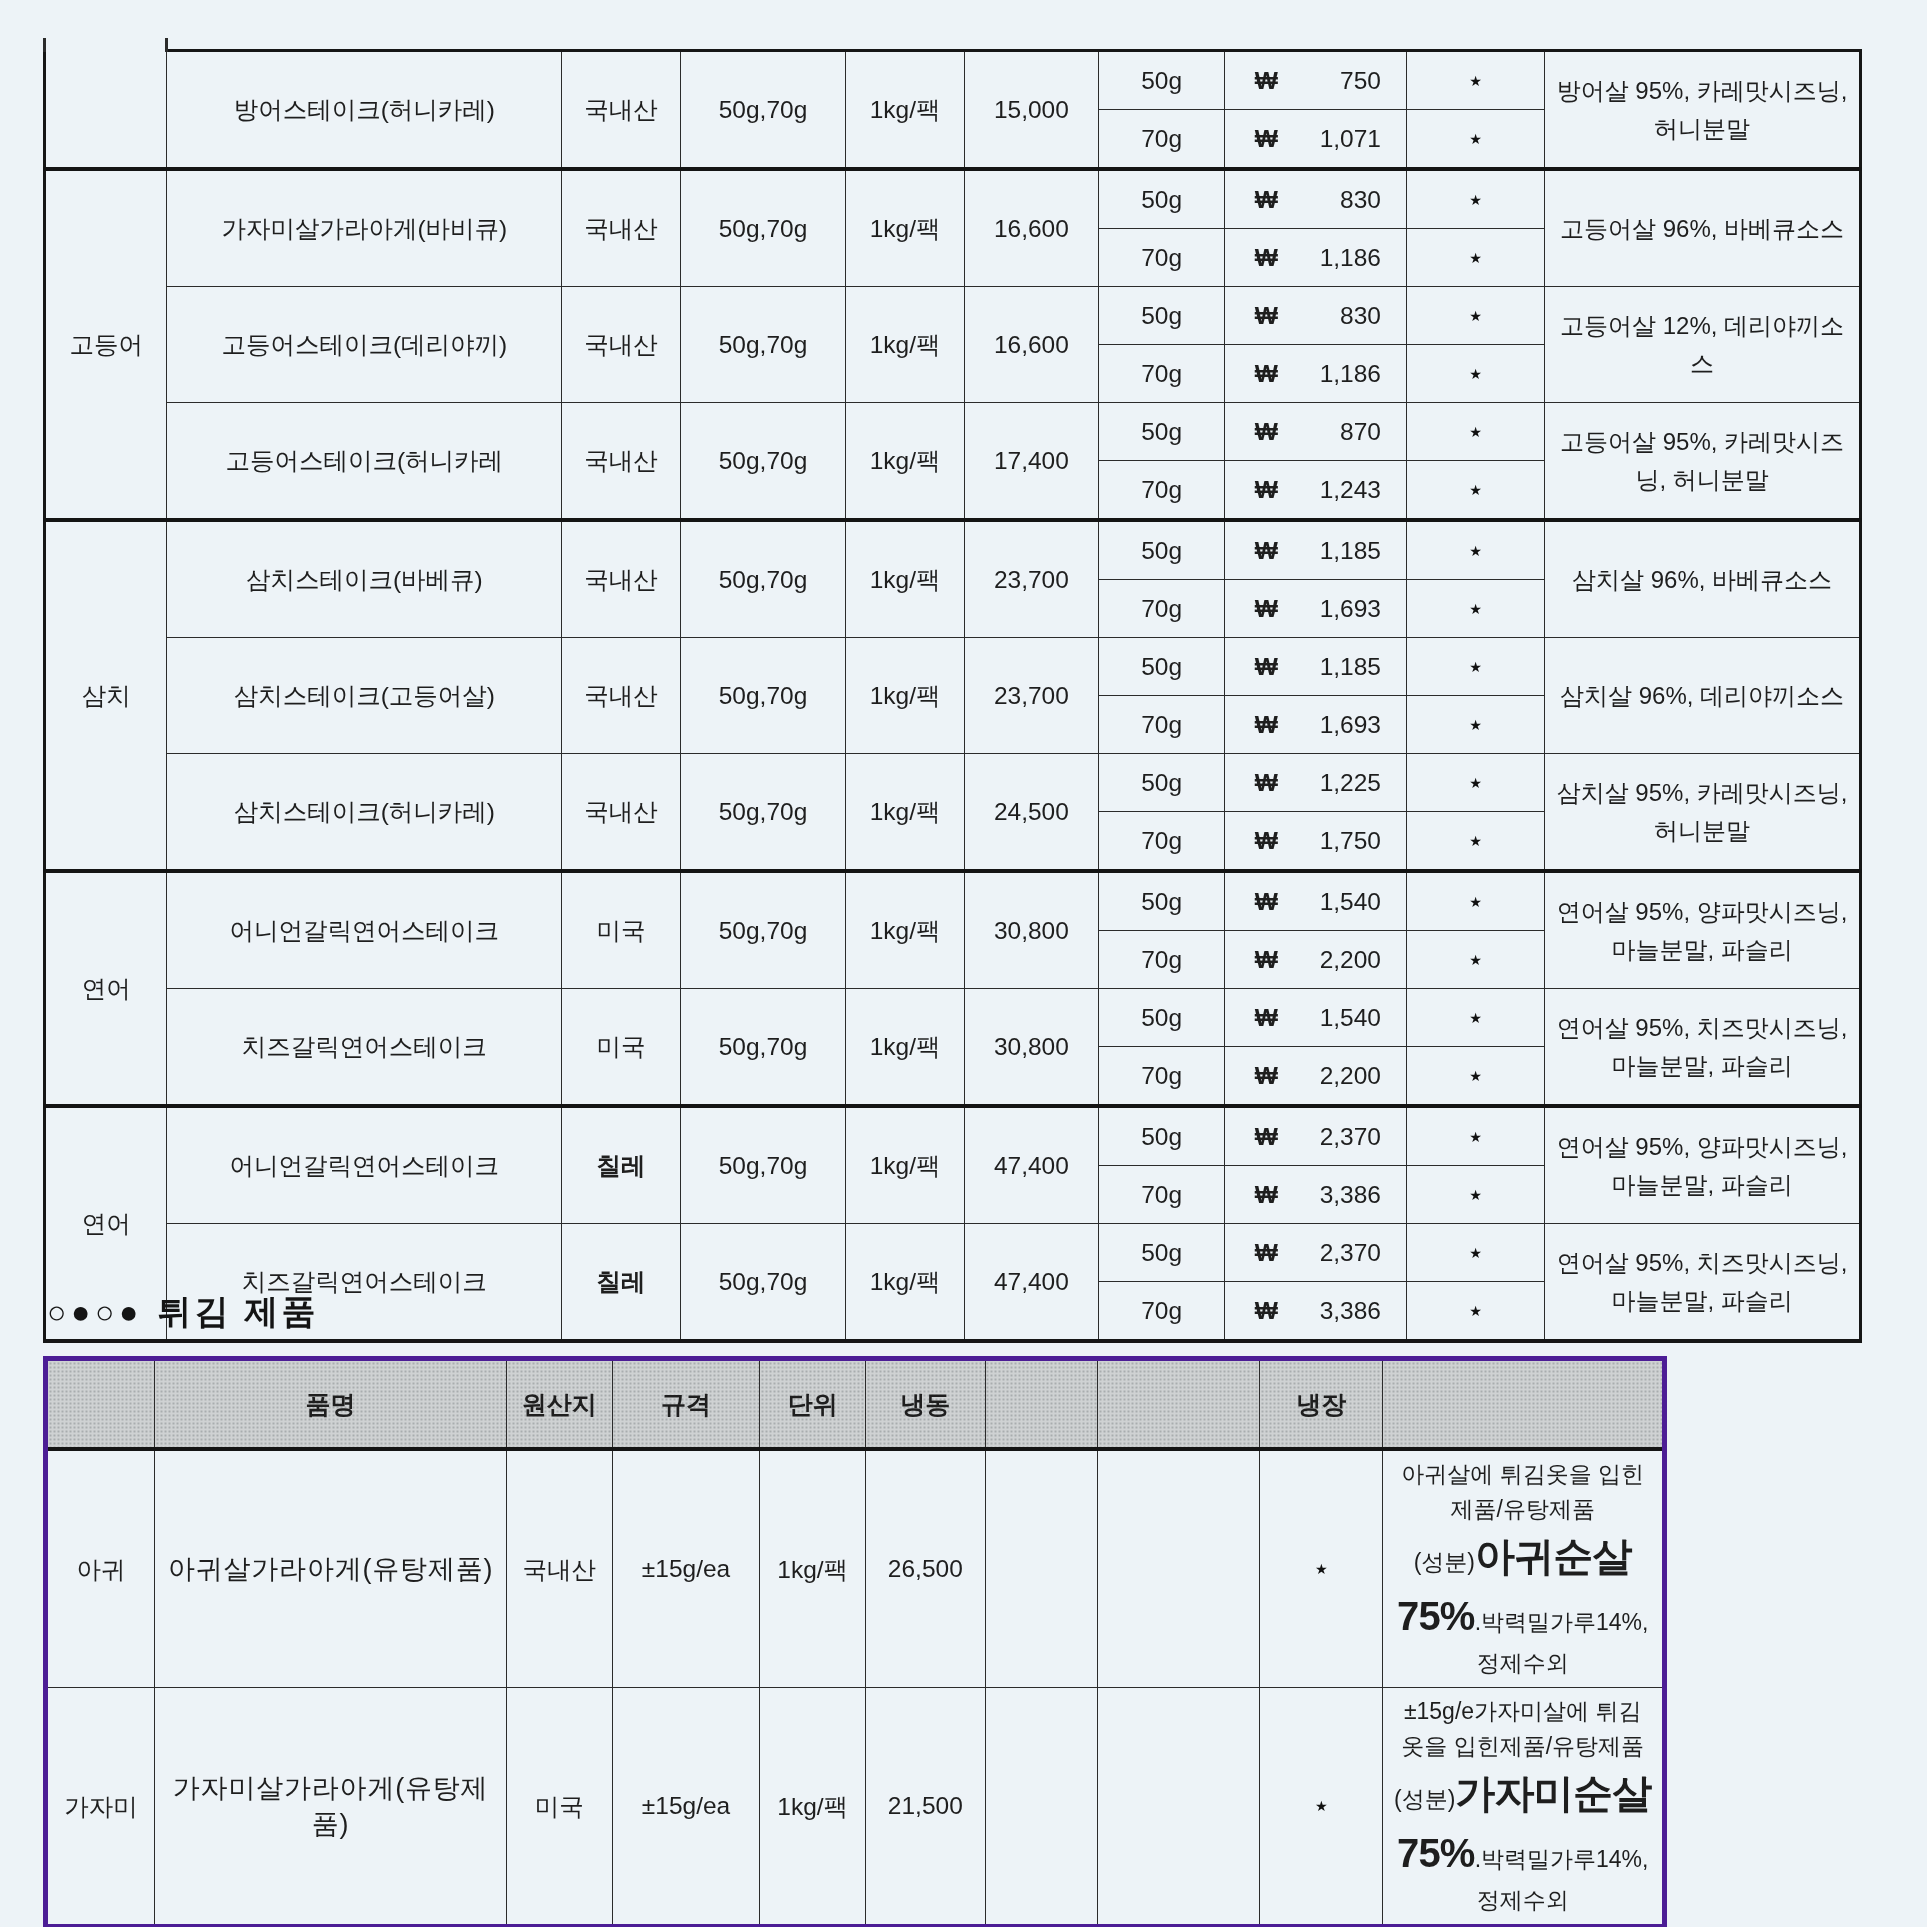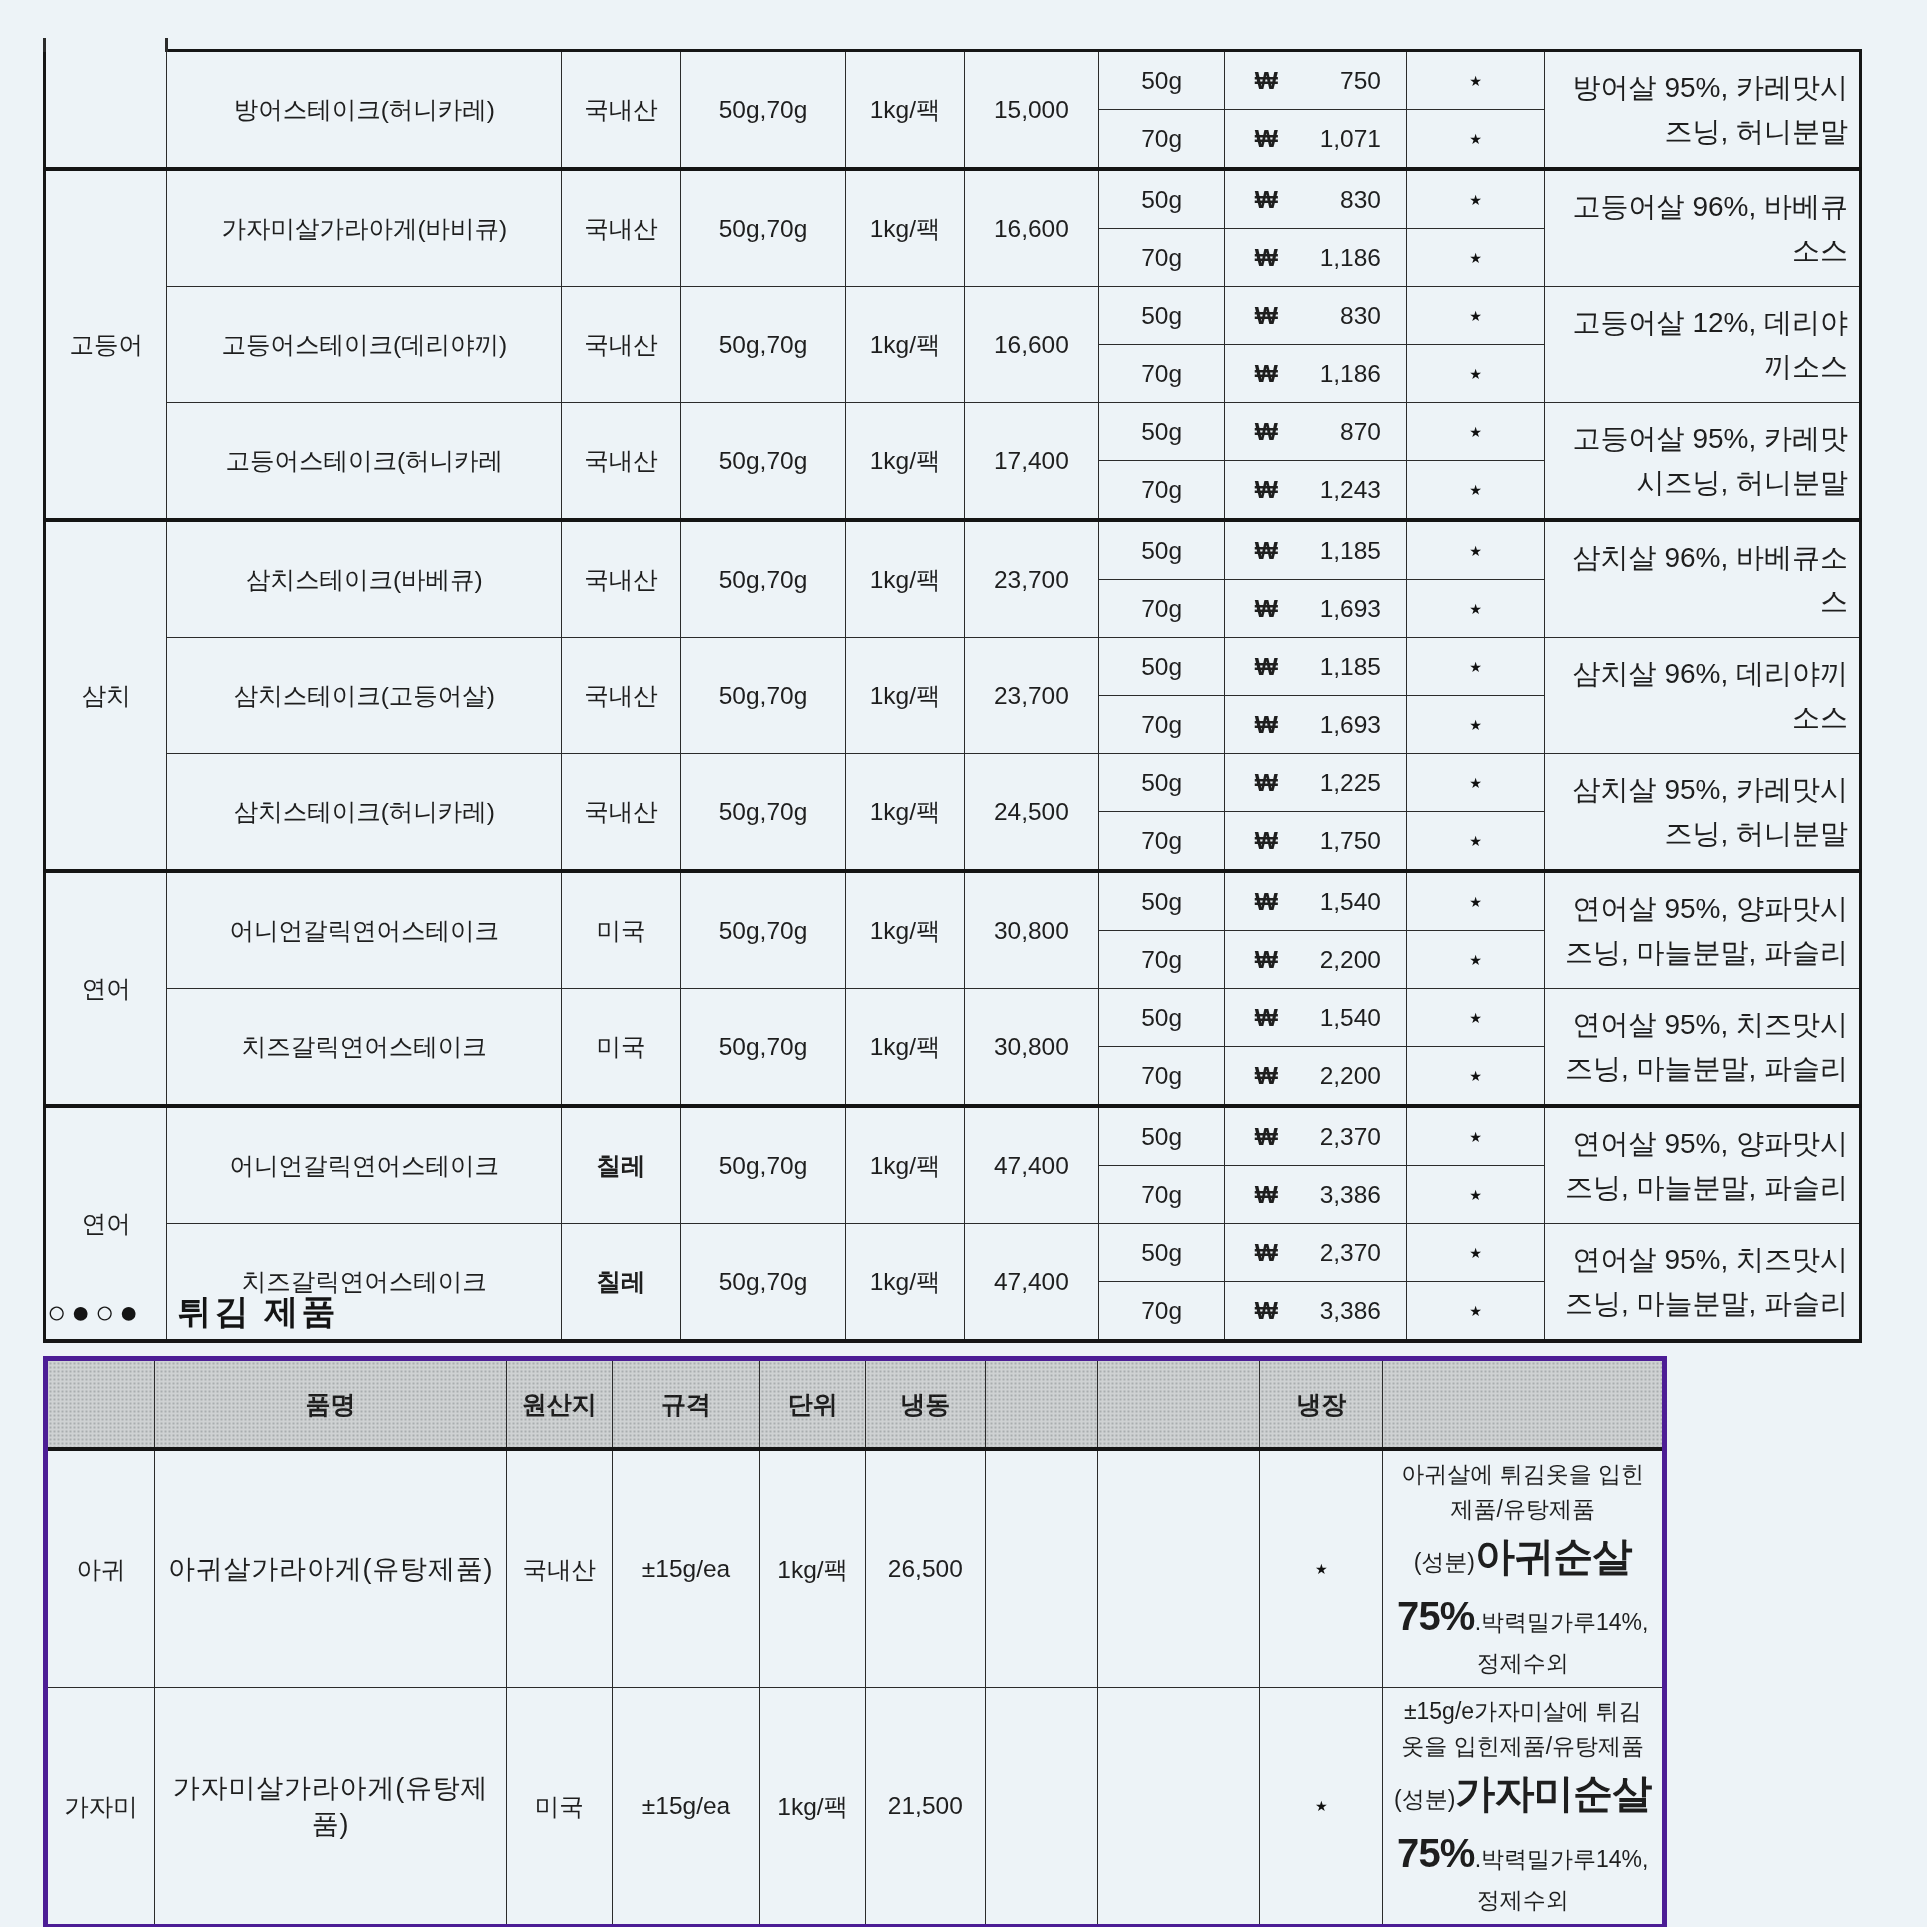--- a/index.html
+++ b/index.html
@@ -21,33 +21,33 @@
   .t1{width:1819px;border-left:3.2px solid #161616;border-right:3.2px solid #161616;border-bottom:4.7px solid #161616;}
   .t1 td{font-size:24.5px;text-align:center;vertical-align:middle;}
   .t1 tr.first > td{border-top:3.2px solid #161616;}
   .t1 tr.first > td.cat{border-top:none;}
   .t1 tr.thick > td{border-top:4.7px solid #141414;}
   .t1 td.half{height:55px;}
   .t1 td.price{text-align:left;}
   .price-in{display:flex;justify-content:space-between;align-items:center;padding:0 24px 0 28.4px;}
   .won{font-weight:600;letter-spacing:-1.6px;}
   .t1 td.cold, .t2 td.cold{font-size:14.2px;color:#111;}
-  .t1 td.desc{font-size:28px;line-height:1.55;padding:4.7px 11px;text-align:right;}
+  .t1 td.desc{font-size:24px;line-height:1.55;padding:4.7px 11px;}
   .t1 td.origin.bold{font-weight:700;}
   .stub{position:absolute;width:3.2px;height:14.2px;background:#2b2b2b;top:-11px;}
   .stub.s1{left:0;}
   .stub.s2{left:122px;}
 
   
   .sec-title{
     position:absolute;left:47px;top:1274px;width:1817px;height:76px;
     display:flex;align-items:center;gap:14.2px;
   }
   .sec-bullets{font-size:32px;letter-spacing:4.7px;color:#151515;}
-  .sec-text{font-size:34px;font-weight:700;letter-spacing:3.2px;color:#141414;margin-left:20px;}
+  .sec-text{font-size:34px;font-weight:700;letter-spacing:3.2px;color:#141414;}
 
   
   .t2wrap{position:absolute;left:43px;top:1356px;width:1819px;}
   .t2{width:1624px;border:5px solid #4c1d95;}
   .t2 td{font-size:24.5px;text-align:center;vertical-align:middle;}
   .t2 tr.hdr td{
     height:84px;
     background-color:#cfd2d3;
     background-image:radial-gradient(#a9adaf 0.9px, transparent 0.9px);
     background-size:4px 4px;

